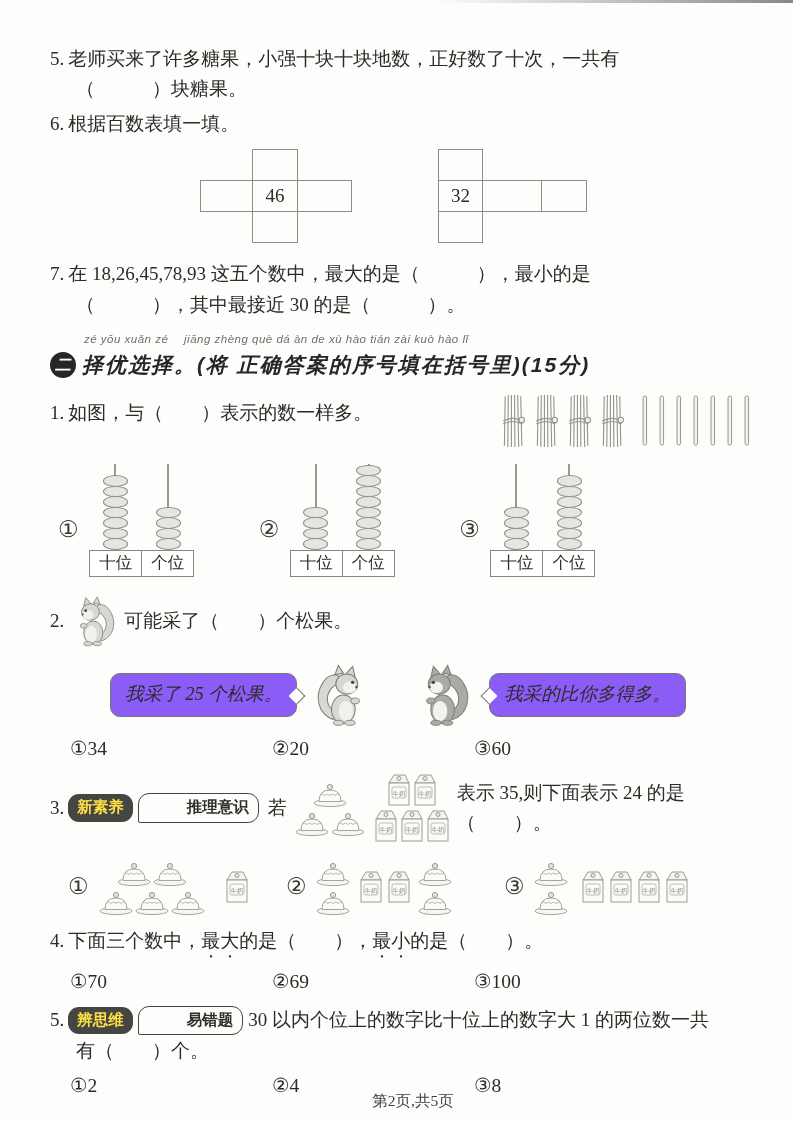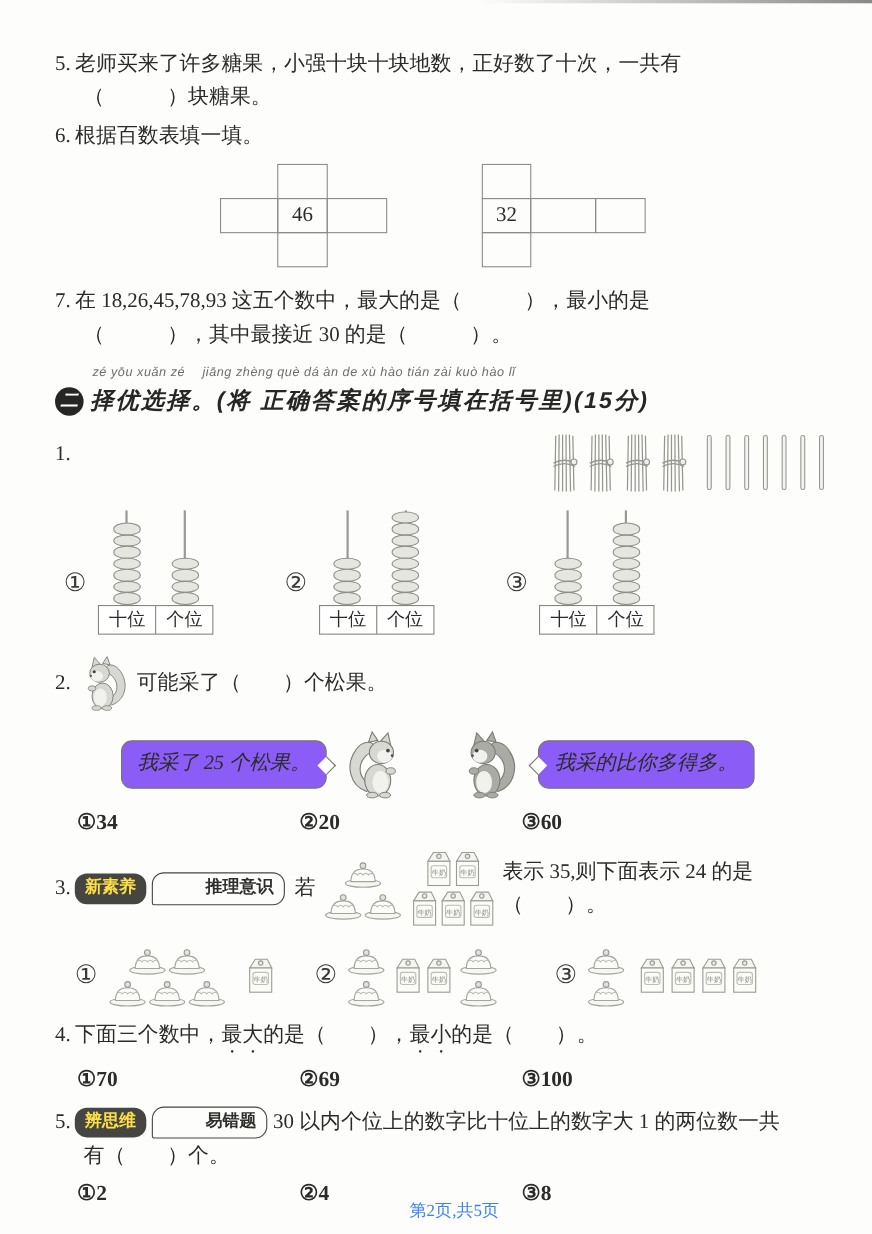--- a/index.html
+++ b/index.html
@@ -70,21 +70,21 @@
   .bubble{position:relative;border:1.5px solid #77776f;border-radius:10px;background:#8b5cf6;
     padding:6px 14px;font-size:18.5px;white-space:nowrap;font-style:italic;}
   .bubble-l::after{content:"";position:absolute;width:11px;height:11px;background:#fff;
     border-right:1.5px solid #77776f;border-top:1.5px solid #77776f;
     transform:rotate(45deg);right:-7px;top:38%;}
   .bubble-r::after{content:"";position:absolute;width:11px;height:11px;background:#fff;
     border-right:1.5px solid #77776f;border-top:1.5px solid #77776f;
     transform:rotate(-135deg);left:-7px;top:38%;}
 
   .choices{display:flex;margin:4px 0 8px 20px;}
-  .choices span{width:202px;flex:0 0 auto;font-size:19.5px;font-weight:bold;}
+  .choices span{width:202px;flex:0 0 auto;font-size:19.5px;}
 
   
   .badge{font-family:"Liberation Sans",sans-serif;font-weight:bold;font-size:15.5px;
     padding:1px 9px 2px;border-radius:11px;margin-right:5px;white-space:nowrap;}
   .badge-dark{background:#454541;color:#fde047;}
   .badge-line{border:1.5px solid #454541;color:#2e2e2a;border-radius:11px 11px 11px 2px;padding-left:48px;}
 
   
   .grp{display:flex;flex-wrap:wrap-reverse;justify-content:center;align-items:center;flex:0 0 auto;}
   .cake{width:36px;height:29px;}
@@ -94,21 +94,21 @@
   .q3head{display:flex;align-items:center;}
   .q3head .txt{padding:0 4px;}
   .q3choices{display:flex;align-items:center;margin:14px 0 10px 18px;}
   .q3c{display:flex;align-items:center;}
   .q3c .clabel{font-size:23px;margin-right:6px;color:#3a3a36;}
 
   .emdot{-webkit-text-emphasis:dot #333;text-emphasis:dot #333;
     -webkit-text-emphasis-position:under left;text-emphasis-position:under left;}
 
   .page-footer{position:absolute;bottom:8px;left:0;right:0;text-align:center;
-    font-size:15.5px;color:#3b82f6;padding-left:33px;}
+    font-size:15.5px;color:#404040;padding-left:33px;}
   .hidden-defs{position:absolute;width:0;height:0;overflow:hidden;}
 </style>
 </head>
 <body>
 
 <svg class="hidden-defs" aria-hidden="true">
   <defs>
     <symbol id="sq" viewBox="0 0 64 74">
       <path d="M40 66 C58 60 63 38 52 22 C46 12 34 10 32 18 C31 23 37 24 41 28 C49 36 49 48 41 55 C35 59 34 62 40 66 Z" fill="currentColor" stroke="#7d7d77" stroke-width="1.2"></path>
       <path d="M14 16 L17 3 L25 12 Z" fill="currentColor" stroke="#7d7d77" stroke-width="1.2"></path>
@@ -168,20 +168,21 @@
     <div class="pinyin">zé yōu xuǎn zé　 jiāng zhèng què dá àn de xù hào tián zài kuò hào lǐ</div>
     <div class="sec-title">
       <span class="sec-badge">二</span>
       <span>择优选择。(将 正确答案的序号填在括号里)(15分)</span>
     </div>
   </div>
 
   <div class="q1row">
     <div class="q1text qline">
       <span class="qno">1.</span>
+      <span>如图，与（　　）表示的数一样多。</span>
     </div>
     <div class="sticks">
       <div style="display:flex;gap:6px;">
   <svg class="bundle" viewBox="0 0 24 56">
     <g stroke="#96968e" fill="none" stroke-width="1.1">
       <path d="M4 4 L3.2 52 M7 3 L6.5 53 M10 3 L10 53 M13 3 L13.3 53 M16 3 L17 53 M19 4 L20 52"></path>
       <path d="M2 28 Q11.5 23 21 28"></path>
       <path d="M2 31 Q11.5 26 21 31"></path>
     </g>
     <circle cx="20" cy="27" r="2.6" fill="#efefec" stroke="#96968e"></circle>

